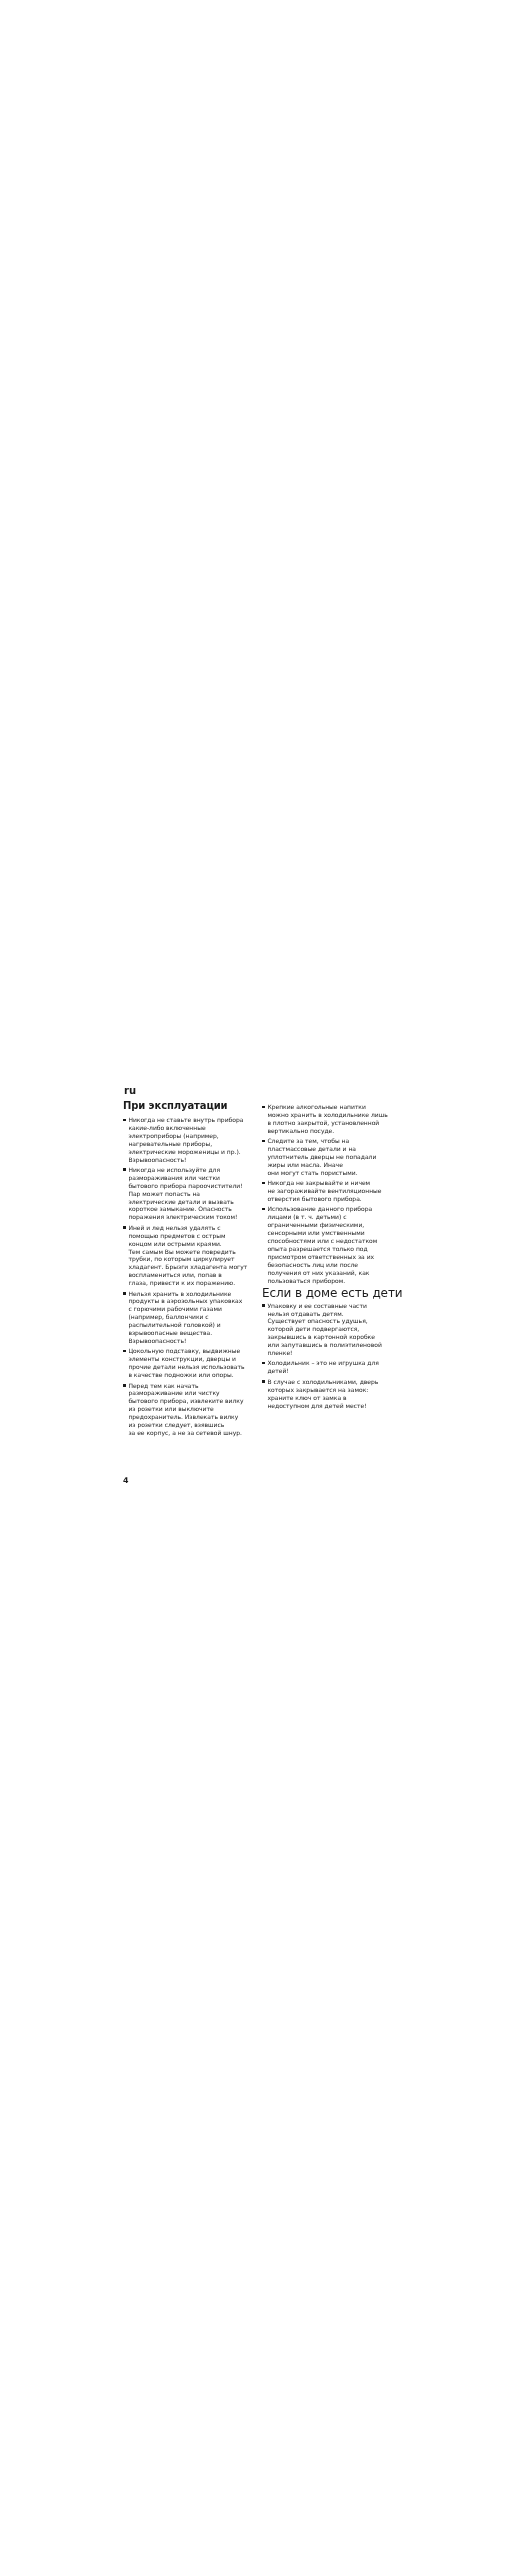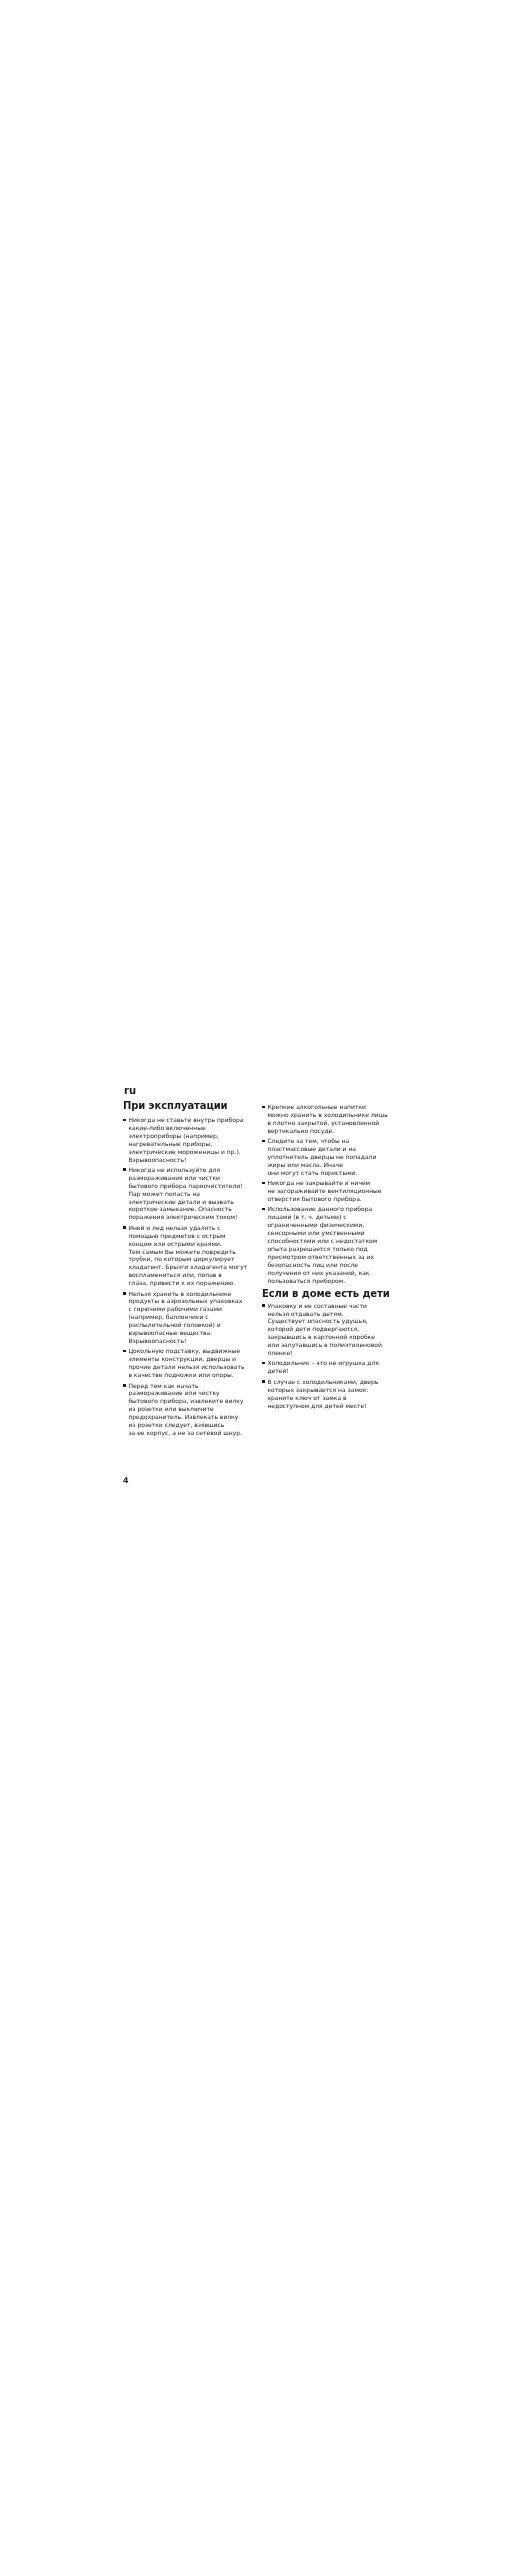--- a/index.html
+++ b/index.html
@@ -62,22 +62,22 @@
     width: 2.5px;
     height: 2.5px;
     background: #1b1b1b;
     margin: 2.5px 2.9px 0 0;
   }
   .bullet-text {
     white-space: pre-line;
   }
   .h2 {
     margin: 4.3px 0 3.6px 0;
-    font-size: 10px;
-    font-weight: bold;
+    font-size: 12px;
+    font-weight: normal;
     line-height: 9.3px;
     letter-spacing: -0.1px;
     white-space: nowrap;
   }
   .page-number {
     position: absolute;
     left: 123px;
     top: 1476px;
     font-size: 7.9px;
     font-weight: bold;

